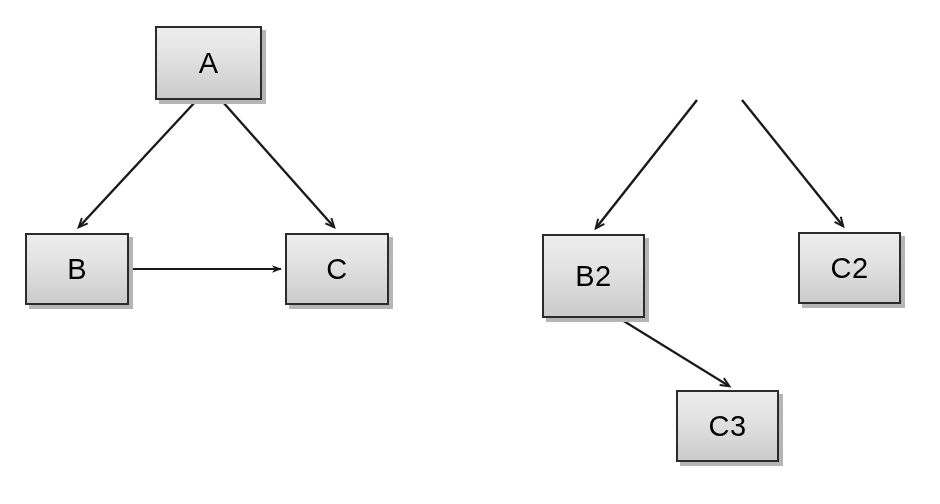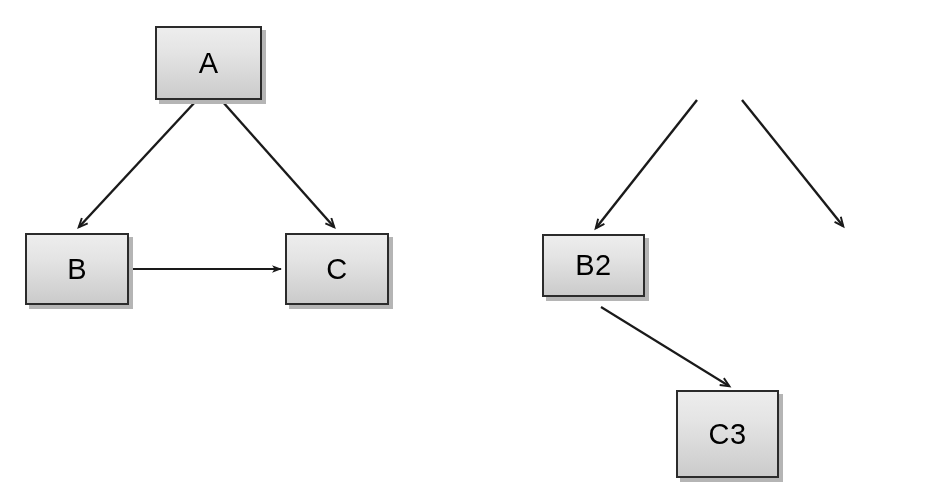--- a/index.html
+++ b/index.html
@@ -87,22 +87,25 @@
 
   <div class="node" style="left:25px; top:233px; width:104px; height:72px;">
     <span class="node-label">B</span>
   </div>
 
   <div class="node" style="left:285px; top:233px; width:104px; height:72px;">
     <span class="node-label">C</span>
   </div>
 
 
-  <div class="node" style="left:542px; top:234px; width:103px; height:63px;">
+  <div class="node" style="left:542px; top:234px; width:103px; height:84px;">
     <span class="node-label">B2</span>
   </div>
 
+  <div class="node" style="left:798px; top:232px; width:103px; height:72px;">
+    <span class="node-label">C2</span>
+  </div>
 
-  <div class="node" style="left:676px; top:390px; width:103px; height:88px;">
+  <div class="node" style="left:676px; top:390px; width:103px; height:72px;">
     <span class="node-label">C3</span>
   </div>
 
 </div>
 
 </body></html>

